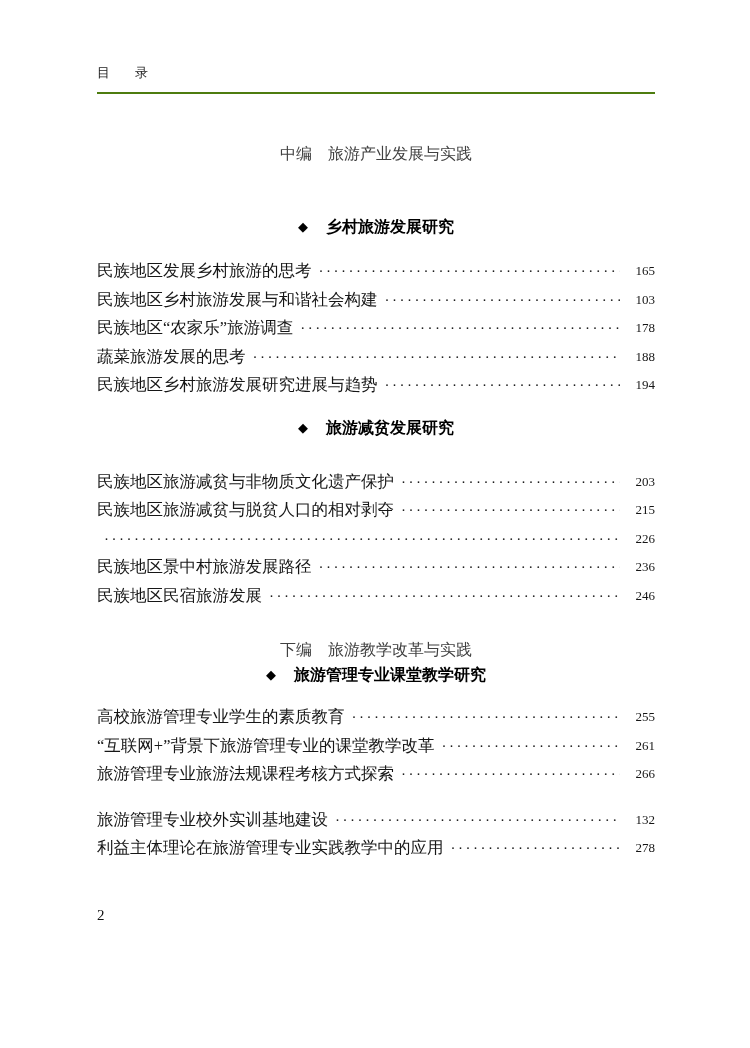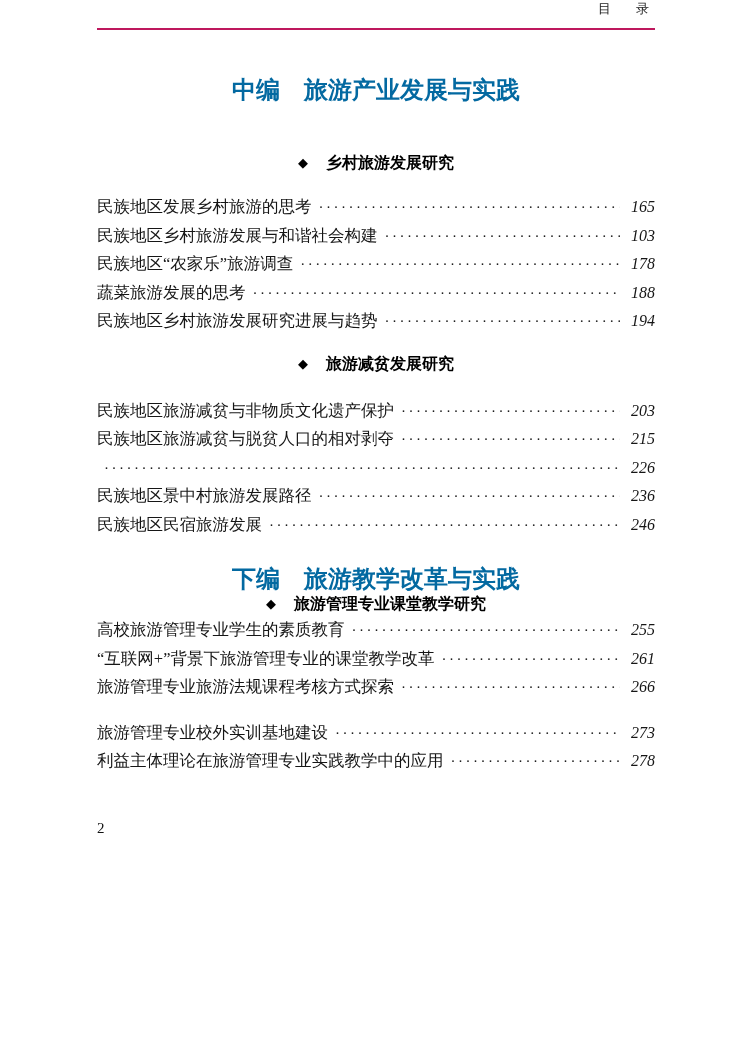--- a/index.html
+++ b/index.html
@@ -11,35 +11,35 @@
     overflow: hidden;
   }
   .page {
     box-sizing: border-box;
     width: 750px; height: 1048px;
     padding: 0 95px 0 97px;
     position: relative;
   }
   
   .running-header {
+    margin-top: 64px;
     padding-bottom: 10px;
-    border-bottom: 2px solid #be185d;
+    border-bottom: 2px solid #4d7c0f;
     font-size: 13px;
     color: #222;
     letter-spacing: 6px;
-    text-align: right;
   }
   
   .part-title {
     font-family: "Liberation Sans", "DejaVu Sans", sans-serif;
-    font-weight: 700;
-    font-size: 24px;
+    font-weight: 400;
+    font-size: 16px;
     line-height: 28px;
     text-align: center;
-    color: #0369a1;
+    color: #404040;
   }
   .part-title.first { margin-top: 46px; }
   .part-title.second { margin-top: 26px; }
   
   .section-heading {
     font-family: "Liberation Sans", "DejaVu Sans", sans-serif;
     font-weight: 700;
     font-size: 16px;
     line-height: 22px;
     text-align: center;
@@ -51,22 +51,22 @@
     position: relative;
     top: -1px;
   }
   .sh-1 { margin-top: 48px; }
   .sh-2 { margin-top: 17px; }
   .sh-3 { }
   .sh-4 { margin-top: 18px; }
   
   .toc { font-size: 16.5px; }
   .toc-1 { margin-top: 18px; }
-  .toc-2 { margin-top: 21px; }
-  .toc-3 { }
+  .toc-2 { margin-top: 28px; }
+  .toc-3 { margin-top: 16px; }
   .toc-4 { margin-top: 17px; }
   .toc-row {
     display: flex;
     align-items: flex-end;
     height: 28.5px;
     line-height: 28.5px;
   }
   .toc-title { white-space: nowrap; flex: 0 0 auto; }
   .toc-leader {
     flex: 1 1 auto;
@@ -77,22 +77,21 @@
   }
   .toc-leader::after {
     content: "·····························································································································";
     letter-spacing: 2.5px;
     font-size: 15px;
   }
   .toc-page {
     flex: 0 0 auto;
     min-width: 30px;
     text-align: right;
-    font-size: 16px;
-    font-style: italic;
+    font-size: 13px;
   }
   
   .page-footer {
     margin-top: 42px;
     font-size: 15px;
     line-height: 20px;
     color: #111;
   }
 </style>
 </head>
@@ -191,21 +190,21 @@
       <span class="toc-leader"></span>
       <span class="toc-page">266</span>
     </div>
   </div>
 
 
   <div class="toc toc-4">
     <div class="toc-row">
       <span class="toc-title">旅游管理专业校外实训基地建设</span>
       <span class="toc-leader"></span>
-      <span class="toc-page">273</span>
+      <span class="toc-page">132</span>
     </div>
     <div class="toc-row">
       <span class="toc-title">利益主体理论在旅游管理专业实践教学中的应用</span>
       <span class="toc-leader"></span>
       <span class="toc-page">278</span>
     </div>
   </div>
 
   <div class="page-footer">2</div>
 

